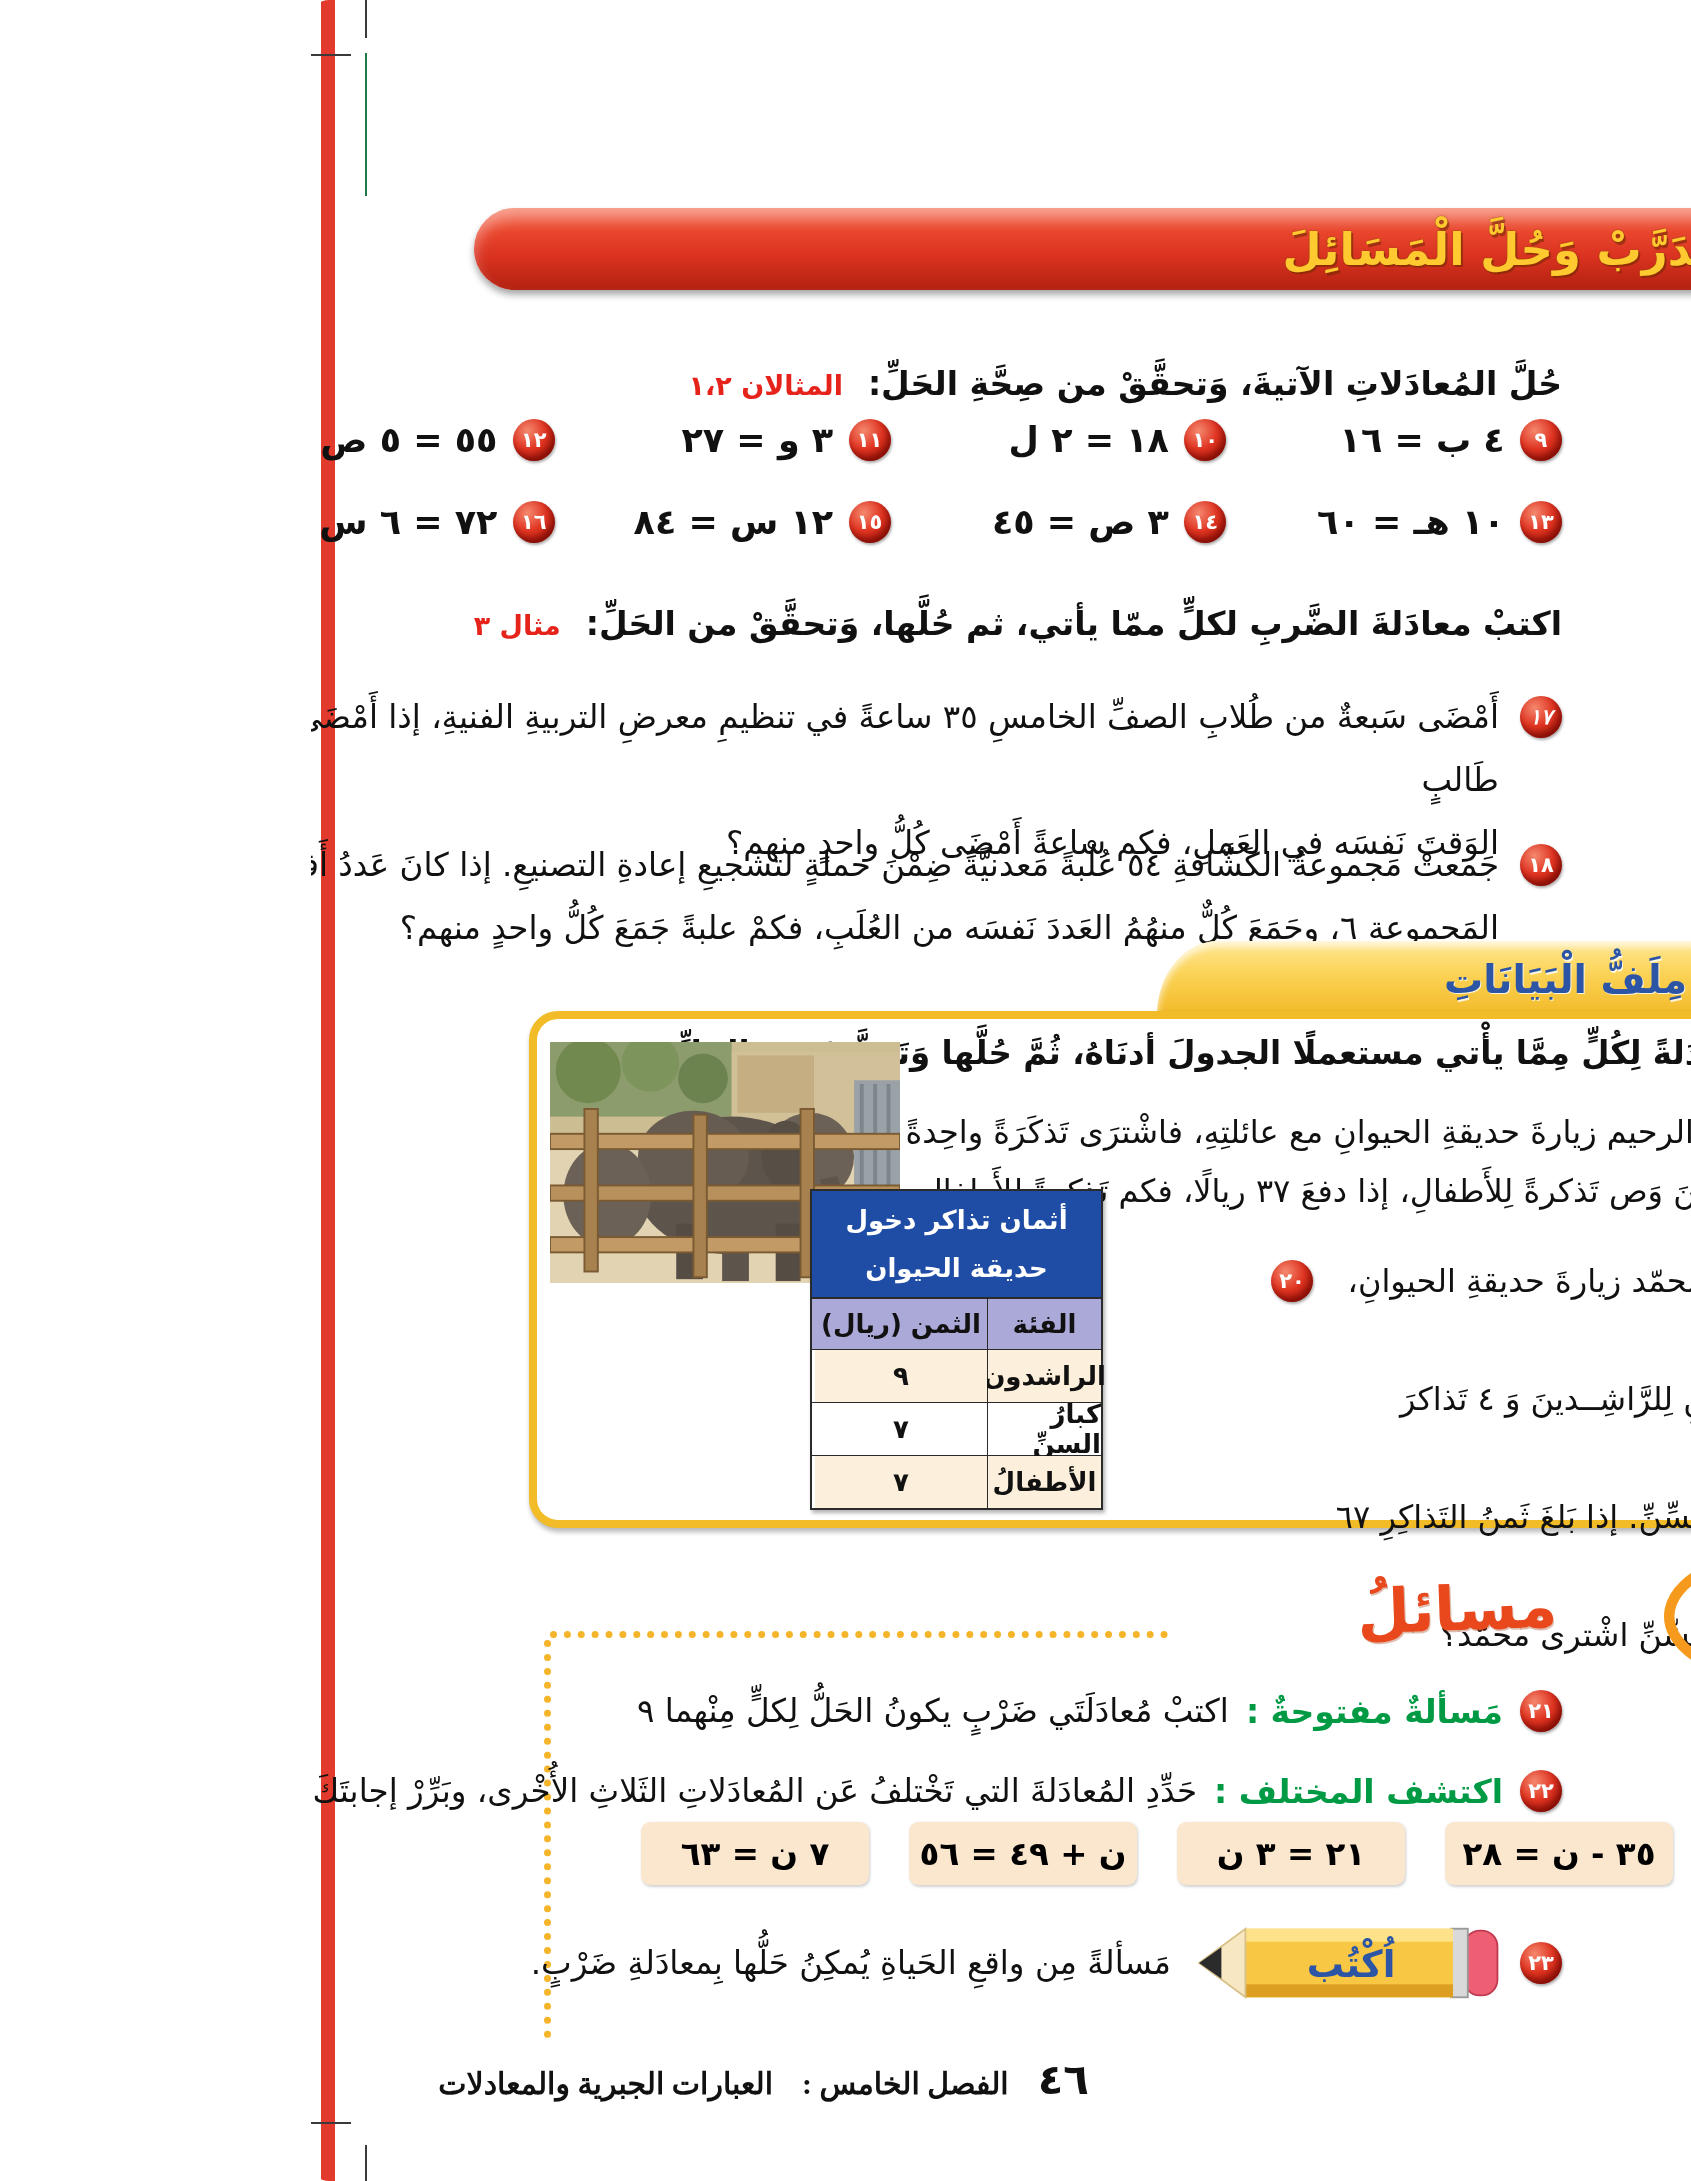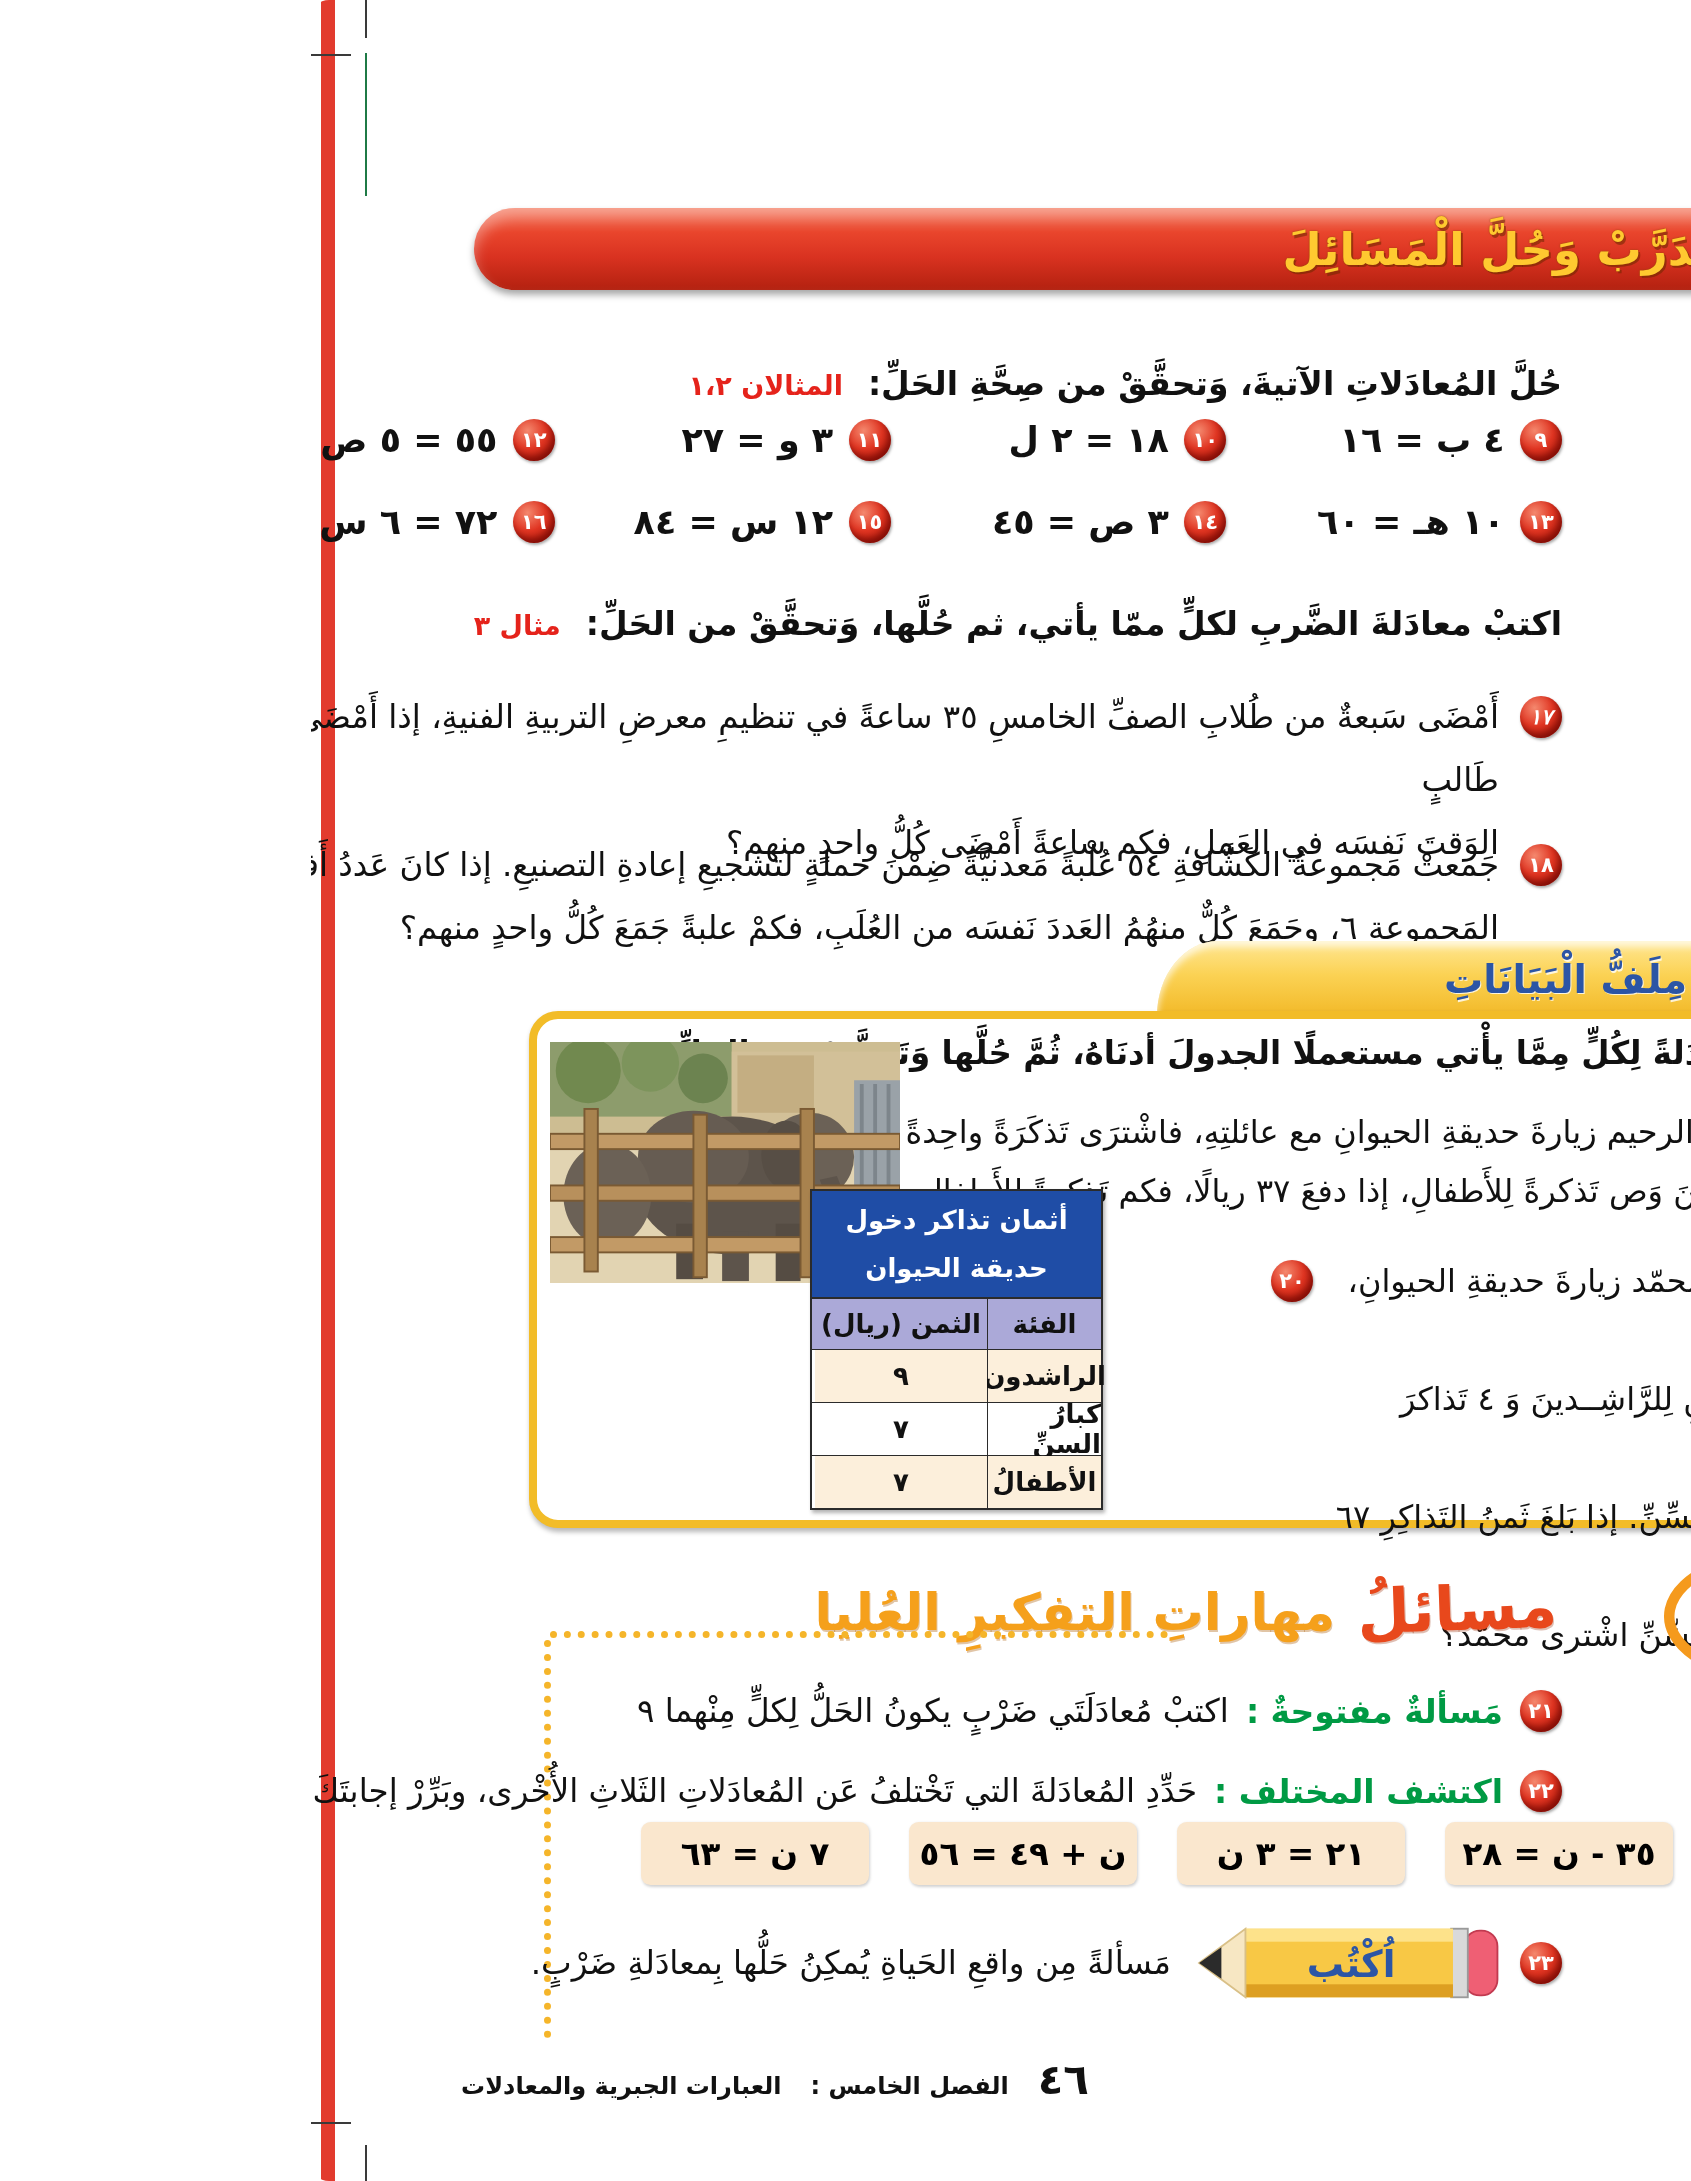--- a/index.html
+++ b/index.html
@@ -64,21 +64,21 @@
   .dots-v{border-right:7.6px dotted #f5b52a;}
   .green-label{color:#009a44;font-size:33px;font-weight:bold;white-space:nowrap;}
   .prob-inline{display:flex;align-items:center;gap:17px;}
   .prob-inline .ptext{font-size:32.5px;color:#111;white-space:nowrap;}
   .optrow{display:flex;gap:40px;}
   .opt{flex:1;height:63px;background:#fae7ce;border-radius:9.6px;display:flex;align-items:center;
     justify-content:center;font-size:32.5px;font-weight:bold;color:#000000;box-shadow:1px 1.9px 2.9px rgba(0,0,0,.18);}
   
   .footer{display:flex;align-items:baseline;gap:29px;font-weight:bold;color:#111;}
   .pgnum{font-size:42px;}
-  .chap{font-size:24px;}
+  .chap{font-size:30px;font-family:Liberation Serif, serif;}
 </style>
 </head>
 <body>
 
 <div class="page">
 
   <div class="abs edge-strip"></div>
   <div class="abs mark" style="left:0;top:54px;width:40px;height:1.9px;"></div>
   <div class="abs mark" style="left:54px;top:0;width:1.9px;height:38px;"></div>
   <div class="abs mark-green" style="left:54px;top:53px;width:1.9px;height:143px;"></div>
@@ -235,21 +235,20 @@
       <div>محمّد تَذْكَرتينِ لِلرَّاشِــدينَ وَ ٤ تَذاكرَ لِلأَطفالِ، وَ ك</div>
       <div>تَذكرةً لِكبارِ السِّنِّ. إذا بَلغَ ثَمنُ التَذاكِرِ ٦٧ ريالًا، فكمْ</div>
       <div>تَذكرةً لِكبارِ السِّنِّ اشْترى محمّد؟</div>
     </div>
   </div>
 
   <svg class="abs" style="left:1333px;top:1564px;" width="239" height="99" viewBox="0 0 250 104">
     <path d="M 238 14 A 105 58 0 1 0 52 96" stroke="#f59a1d" stroke-width="11" fill="none" stroke-linecap="round"></path>
   </svg>
   <div class="abs script-title" style="right:134px;top:1573px;">مسائلُ</div>
-  <div class="abs gold-title" style="right:356px;top:1583px;">مهاراتِ التفكيرِ العُليا</div>
   <div class="abs dots-h" style="left:239px;top:1631px;width:618px;"></div>
   <div class="abs dots-v" style="left:233px;top:1640px;height:398px;"></div>
 
   <div class="abs prob-inline" style="right:129px;top:1690px;">
     <div class="badge">٢١</div>
     <span class="green-label">مَسألةٌ مفتوحةٌ :</span>
     <span class="ptext">اكتبْ مُعادَلَتَي ضَرْبٍ يكونُ الحَلُّ لِكلٍّ مِنْهما ٩</span>
   </div>
 
   <div class="abs prob-inline" style="right:129px;top:1770px;">

